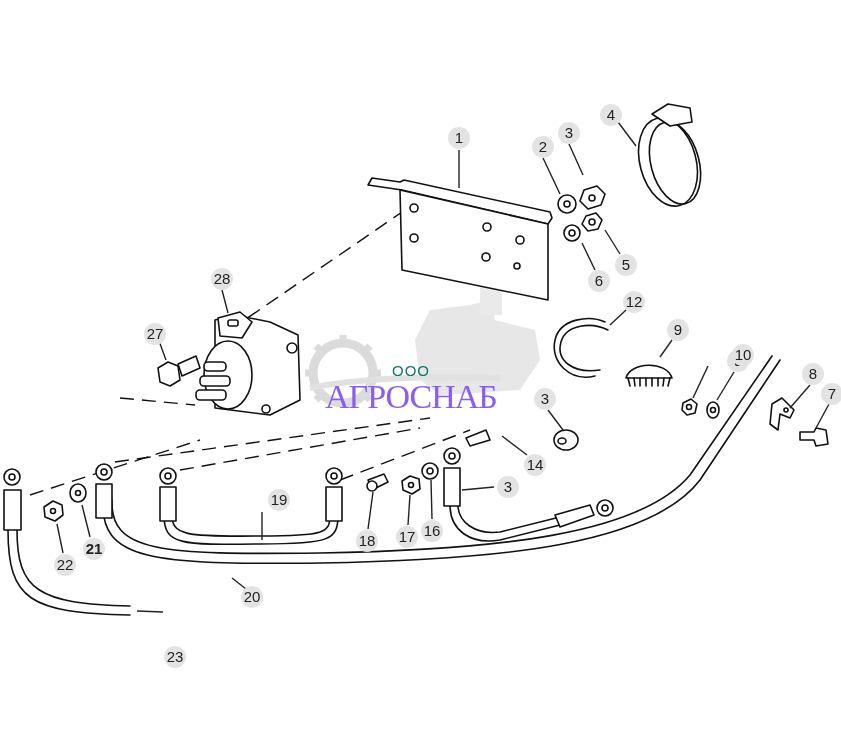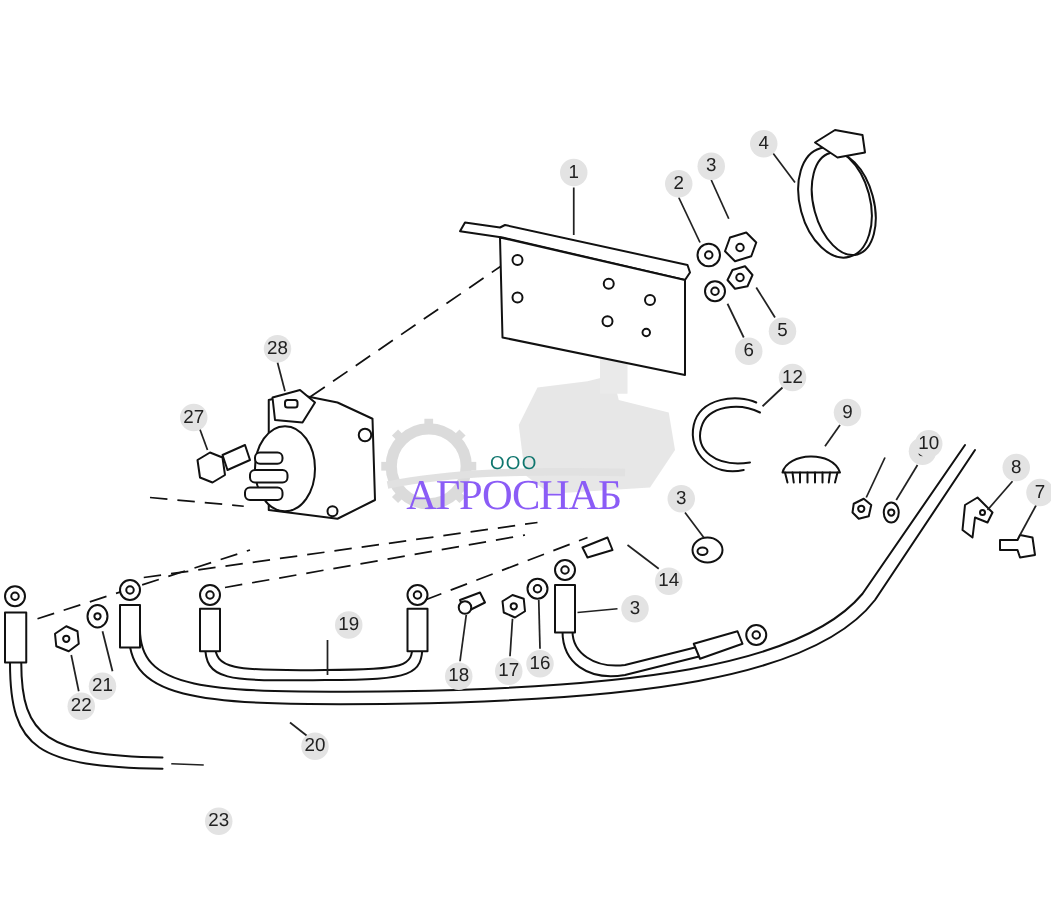--- a/index.html
+++ b/index.html
@@ -219,18 +219,18 @@
     <div class="callout" style="left: 678px; top: 330px;">9</div>
     <div class="callout" style="left: 634px; top: 302px;">12</div>
     <div class="callout" style="left: 545px; top: 399px;">3</div>
     <div class="callout" style="left: 535px; top: 465px;">14</div>
     <div class="callout" style="left: 508px; top: 487px;">3</div>
     <div class="callout" style="left: 432px; top: 531px;">16</div>
     <div class="callout" style="left: 407px; top: 537px;">17</div>
     <div class="callout" style="left: 367px; top: 541px;">18</div>
     <div class="callout" style="left: 279px; top: 500px;">19</div>
     <div class="callout" style="left: 252px; top: 597px;">20</div>
-    <div class="callout" style="left: 82px; top: 549px;">21</div>
+    <div class="callout" style="left: 94px; top: 549px; font-weight: bold;">21</div>
     <div class="callout" style="left: 65px; top: 565px;">22</div>
     <div class="callout" style="left: 175px; top: 613px; margin-top: 44px;">23</div>
     <div class="callout" style="left: 155px; top: 334px;">27</div>
     <div class="callout" style="left: 222px; top: 279px;">28</div>
   </div>
 
 </body></html>

